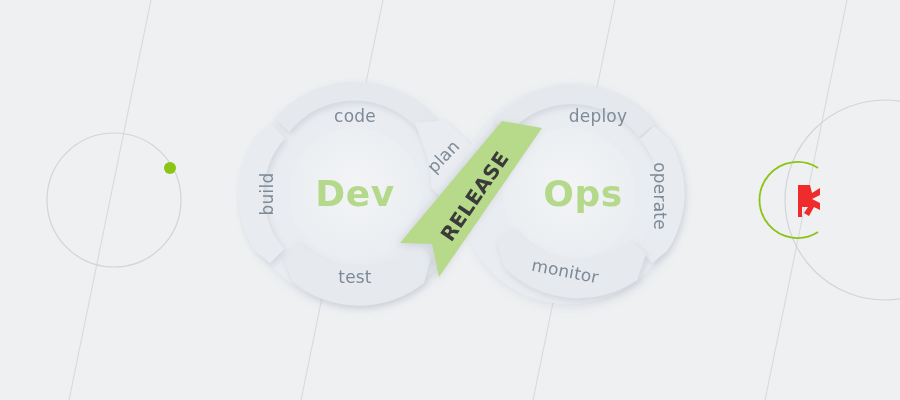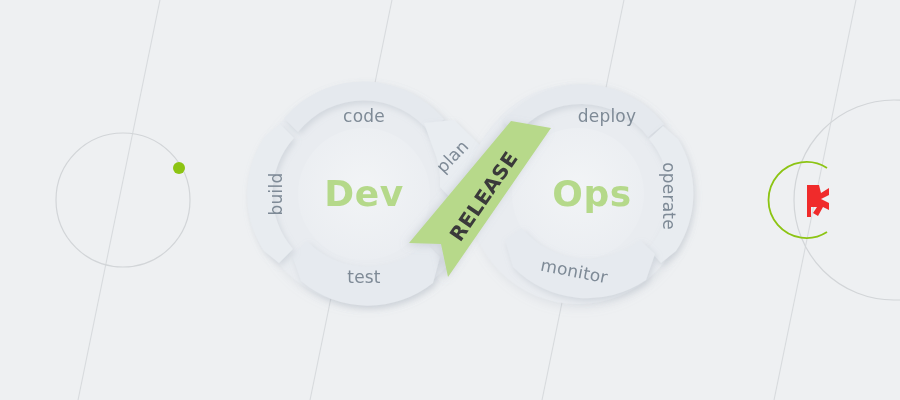--- a/index.html
+++ b/index.html
@@ -2,21 +2,21 @@
 <html><head>
 <meta charset="utf-8">
 <style>
   html,body{margin:0;padding:0;}
   body{
     width:900px;height:400px;overflow:hidden;
     background:#eef0f2;
     font-family:"DejaVu Sans","Liberation Sans",sans-serif;
     position:relative;
   }
-  #stage{position:absolute;left:16px;top:0;width:776px;height:400px;}
+  #stage{position:absolute;left:7px;top:0;width:776px;height:400px;}
   svg{display:block;}
   .lbl{
     font-family:"DejaVu Sans","Liberation Sans",sans-serif;
     font-size:17px;font-weight:400;fill:#7e8a96;
     text-anchor:middle;dominant-baseline:middle;
     letter-spacing:.2px;
   }
   .bigword{
     font-family:"DejaVu Sans","Liberation Sans",sans-serif;
     font-size:36px;font-weight:700;

